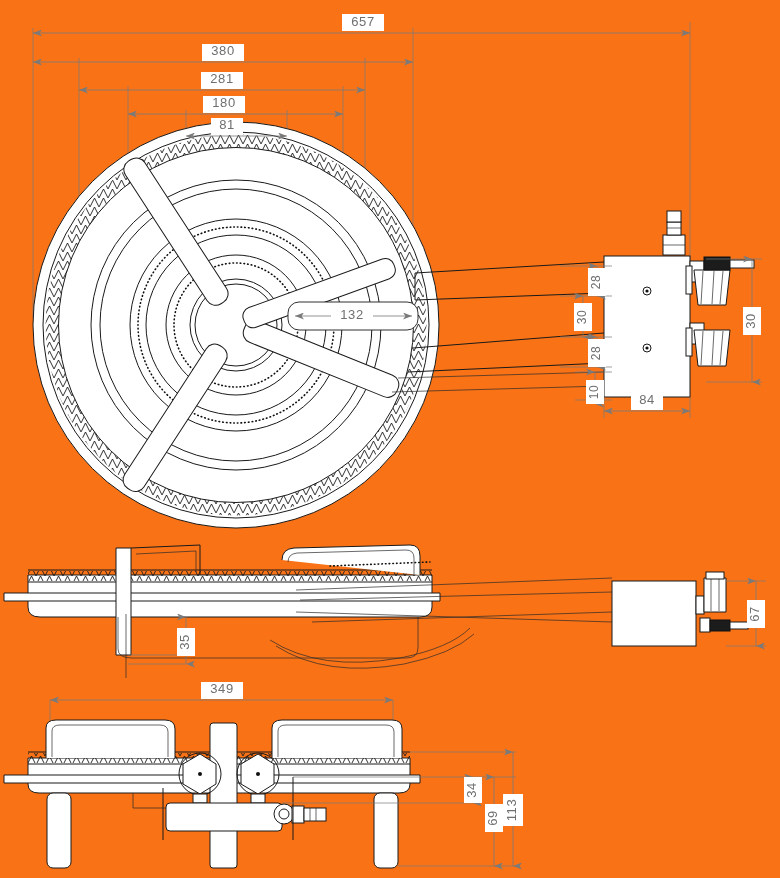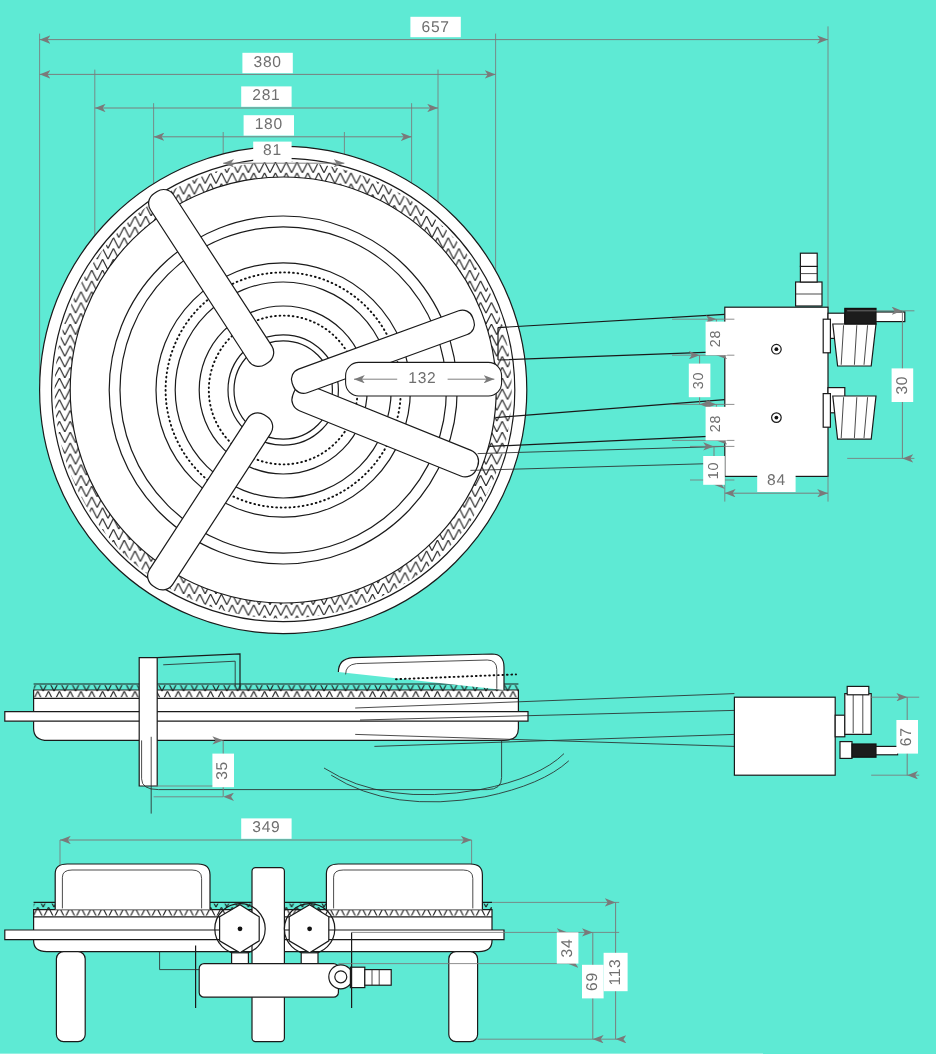--- a/index.html
+++ b/index.html
@@ -1,21 +1,21 @@
 <!DOCTYPE html>
 <html><head>
 <meta charset="utf-8">
 <title>Gas Burner Technical Drawing</title>
 <style>
   html,body{margin:0;padding:0;background:#ffffff;}
   body{
     font-family:"Liberation Sans", sans-serif;
     width:780px;height:878px;overflow:hidden;position:relative;
   }
-  #sheet{position:relative;width:780px;height:878px;background:#5eead4;}
+  #sheet{position:relative;width:780px;height:878px;background:#f97316;}
   svg#drawing{position:absolute;left:0;top:0;width:780px;height:878px;display:block;}
 
   
   .obj{fill:none;stroke:#1a1a1a;stroke-width:1;}
   .obj-thin{fill:none;stroke:#2a2a2a;stroke-width:0.7;}
   .obj-fill{fill:#ffffff;stroke:#1a1a1a;stroke-width:1;}
   .hatch{fill:none;stroke:#1a1a1a;stroke-width:0.9;}
   .dotline{fill:none;stroke:#111;stroke-width:1.6;stroke-linecap:round;stroke-dasharray:0.6 3.1;}
 
   

